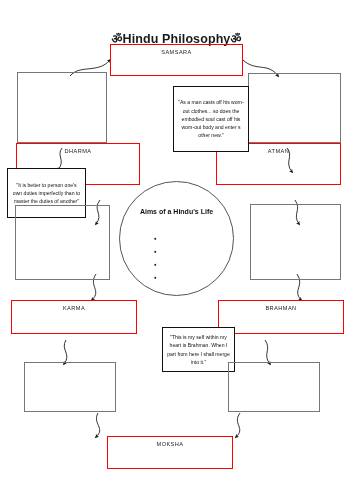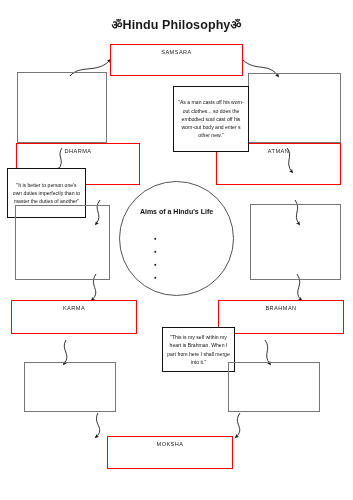--- a/index.html
+++ b/index.html
@@ -21,21 +21,21 @@
     position: absolute;
     left: 0;
     top: 0;
     width: 353px;
     height: 500px;
     pointer-events: none;
   }
   .title {
     position: absolute;
     left: 0;
-    top: 16px;
+    top: 30px;
     width: 353px;
     text-align: center;
     font-size: 12.5px;
     font-weight: bold;
     color: #1a1a1a;
     letter-spacing: 0.1px;
   }
   .title .om {
     font-size: 12px;
     font-weight: bold;

